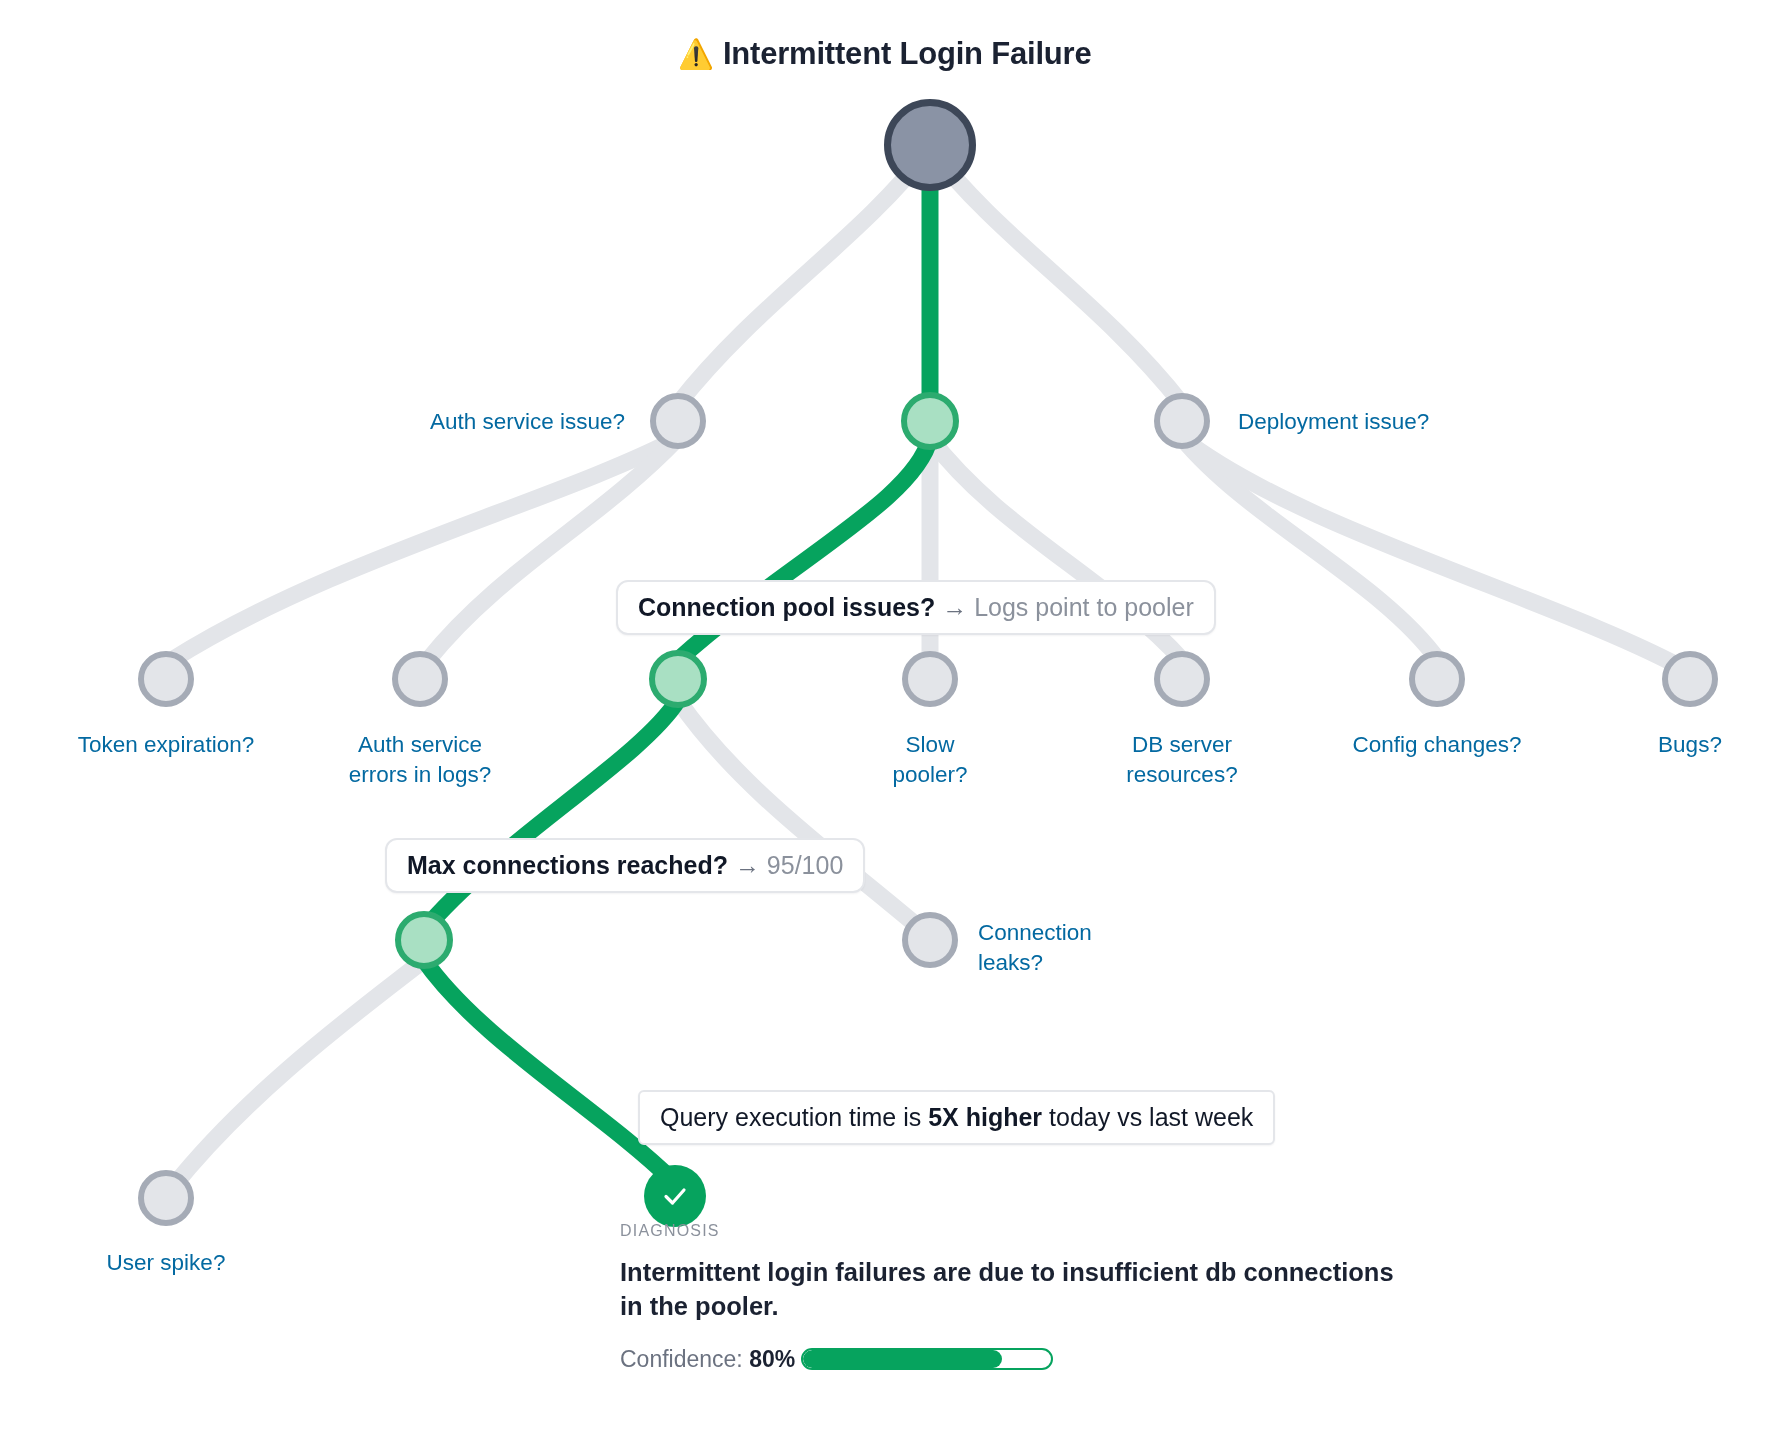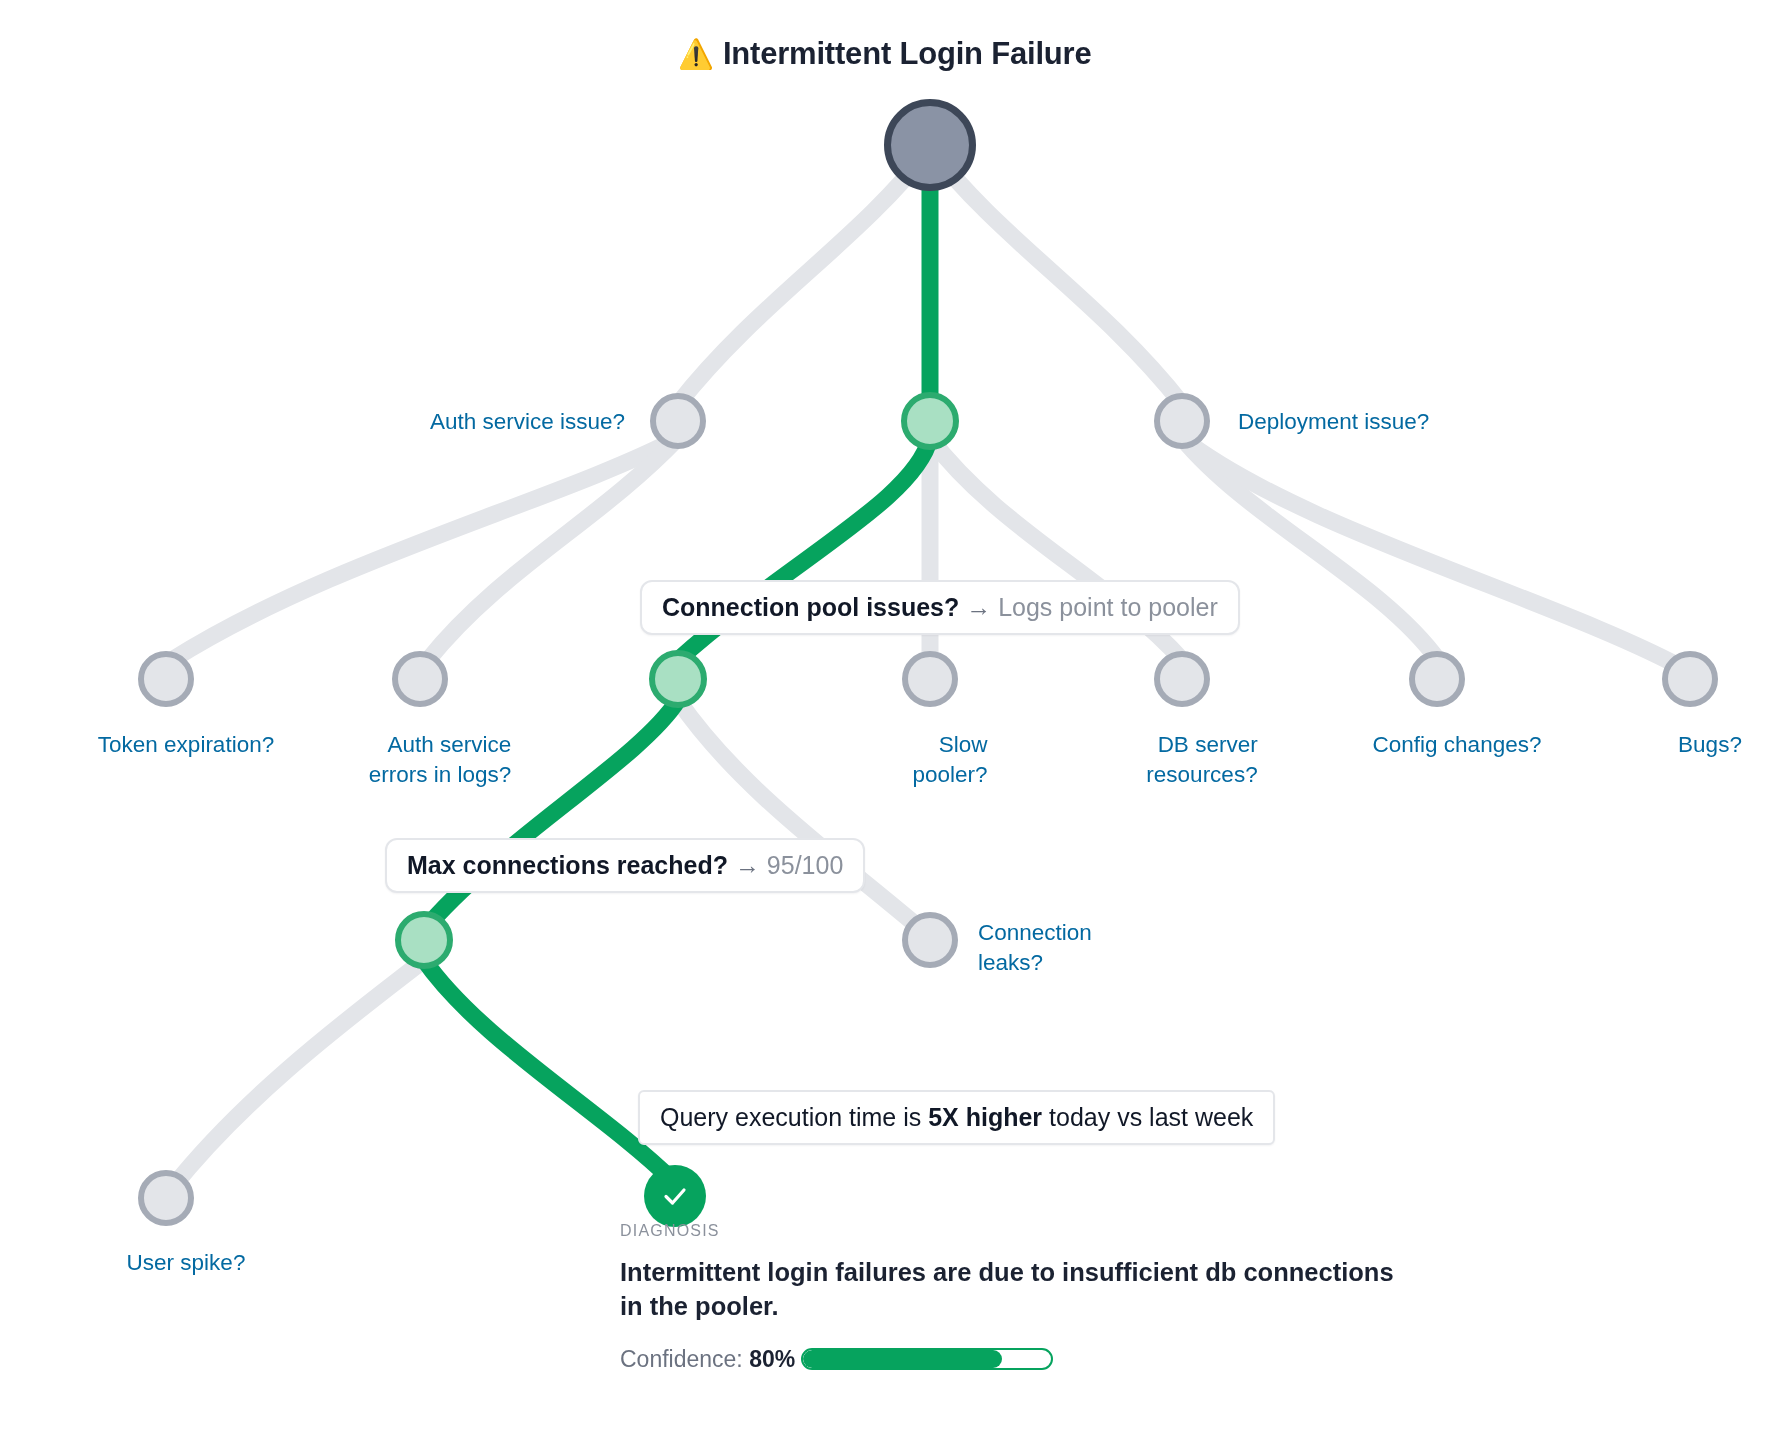--- a/index.html
+++ b/index.html
@@ -69,21 +69,21 @@
   .node.final svg { display: block; }
 
   
   .caption {
     position: absolute;
     font-size: 22.5px;
     color: #0369a1;
     line-height: 1.32;
     white-space: pre-line;
   }
-  .caption.c-center { transform: translateX(-50%); text-align: right; margin-left: 20px; }
+  .caption.c-center { transform: translateX(-50%); text-align: center; }
   .caption.c-right  { transform: translateX(-100%); text-align: right; }
   .caption.c-left   { text-align: left; }
 
   
   .pill {
     position: absolute;
     background: #ffffff;
     border: 2px solid #e4e6ea;
     border-radius: 12px;
     padding: 11px 20px 12px;
@@ -230,21 +230,21 @@
   <div class="caption c-center" style="left:1182px; top:730px;">DB server
 resources?</div>
   <div class="caption c-center" style="left:1437px; top:730px;">Config changes?</div>
   <div class="caption c-center" style="left:1690px; top:730px;">Bugs?</div>
 
   <div class="caption c-left" style="left:978px; top:918px;">Connection
 leaks?</div>
   <div class="caption c-center" style="left:166px; top:1248px;">User spike?</div>
 
 
-  <div class="pill" style="left:640px; top:580px;">
+  <div class="pill" style="left:616px; top:580px;">
     <span class="q">Connection pool issues?</span>
     <span class="arrow">→</span>
     <span class="a">Logs point to pooler</span>
   </div>
 
   <div class="pill" style="left:385px; top:838px;">
     <span class="q">Max connections reached?</span>
     <span class="arrow">→</span>
     <span class="a">95/100</span>
   </div>

